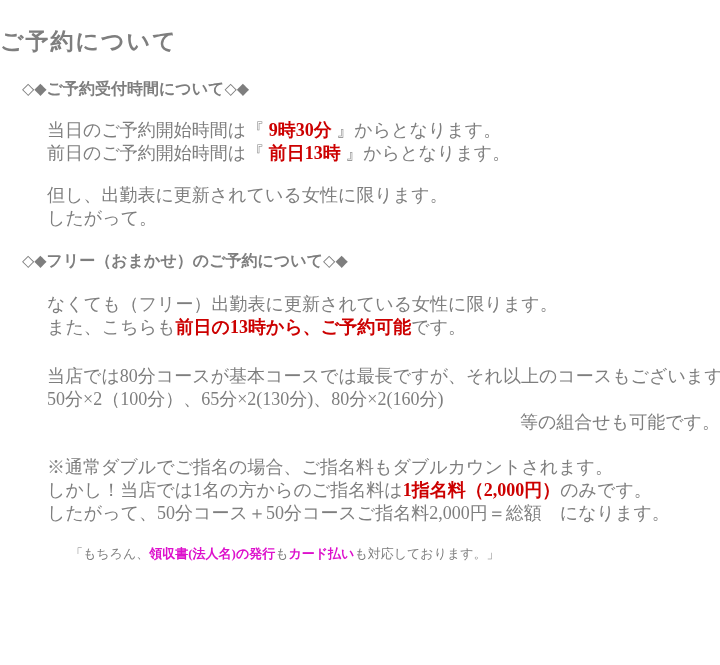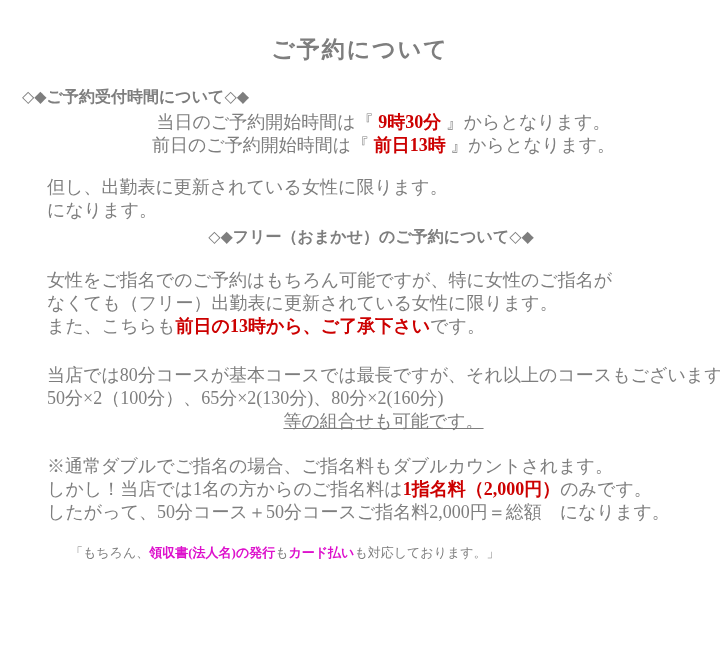--- a/index.html
+++ b/index.html
@@ -13,48 +13,48 @@
     width:720px;
     height:665px;
     background:var(--background);
     font-family:"Liberation Serif","DejaVu Serif",serif;
     color:var(--text);
     box-sizing:border-box;
     padding-top:28px;
     overflow:hidden;
   }
   .page-title{
-    margin:8px;
+    margin:0;
     font-size:23px;
     line-height:28px;
     font-weight:bold;
-    text-align:center;
+    text-align:left;
     letter-spacing:2px;
   }
   .section-heading{
     margin:22px 0 0 22px;
     font-size:16px;
     line-height:21px;
     font-weight:600;
     white-space:nowrap;
   }
   .para{
     margin:19px 0 0 47px;
     font-size:18px;
     line-height:23px;
   }
   .para p{margin:0;white-space:nowrap;}
-  .gap-20{margin-top:4px;text-align:center;}
+  .gap-20{margin-top:20px;}
   .gap-22{margin-top:22px;}
   .gap-16{margin-top:16px;}
   .gap-26{margin-top:26px;}
   .em-red{color:var(--red);font-weight:bold;}
   .em-magenta{color:var(--magenta);font-weight:bold;}
   .indent{margin-left:56px;}
-  .align-right{text-align:center;margin-right:25px;text-decoration:underline;}
+  .align-right{text-align:right;margin-right:25px;}
   .footer-line{
     margin:17px 16px 0 70px;
     font-size:13px;
     line-height:23px;
     white-space:nowrap;
   }
 </style>
 </head>
 <body>
 
@@ -65,31 +65,30 @@
   <section>
     <h2 class="section-heading">◇◆ご予約受付時間について◇◆</h2>
 
     <div class="para gap-20">
       <p><span>当日のご予約開始時間は『 </span><span class="em-red">9時30分</span><span> 』からとなります。</span></p>
       <p><span>前日のご予約開始時間は『 </span><span class="em-red">前日13時</span><span> 』からとなります。</span></p>
     </div>
 
     <div class="para">
       <p>但し、出勤表に更新されている女性に限ります。</p>
-      <p>になります。</p>
+      <p>したがって。</p>
     </div>
   </section>
 
   <section>
     <h2 class="section-heading gap-20">◇◆フリー（おまかせ）のご予約について◇◆</h2>
 
     <div class="para gap-22">
-      <p>女性をご指名でのご予約はもちろん可能ですが、特に女性のご指名が</p>
       <p>なくても（フリー）出勤表に更新されている女性に限ります。</p>
-      <p><span>また、こちらも</span><span class="em-red">前日の13時から、ご了承下さい</span><span>です。</span></p>
+      <p><span>また、こちらも</span><span class="em-red">前日の13時から、ご予約可能</span><span>です。</span></p>
     </div>
   </section>
 
   <section>
 
     <div class="para gap-26">
       <p>当店では80分コースが基本コースでは最長ですが、それ以上のコースもございます。</p>
       <p class="indent">50分×2（100分）、65分×2(130分)、80分×2(160分)</p>
       <p class="align-right">等の組合せも可能です。</p>
     </div>

